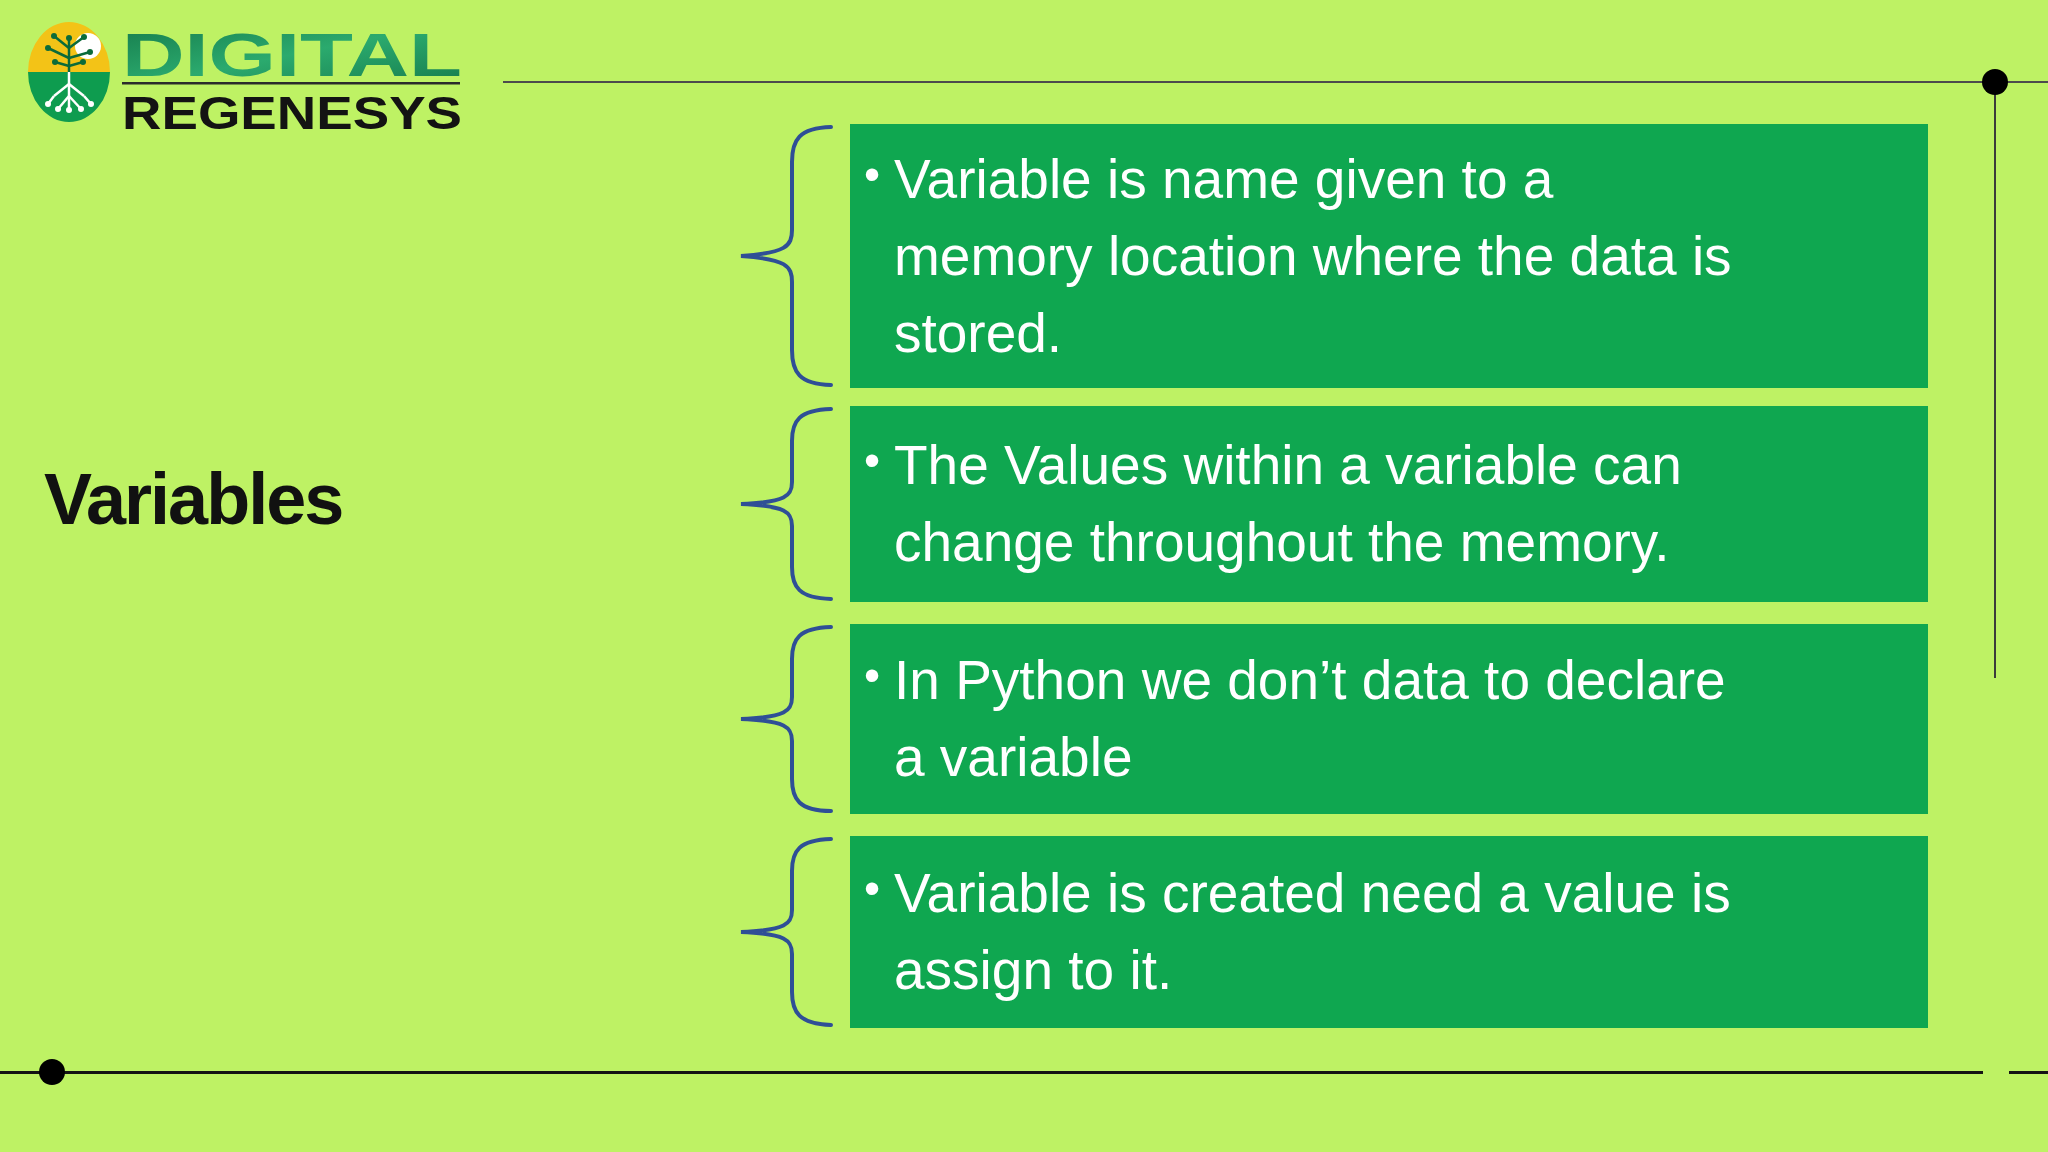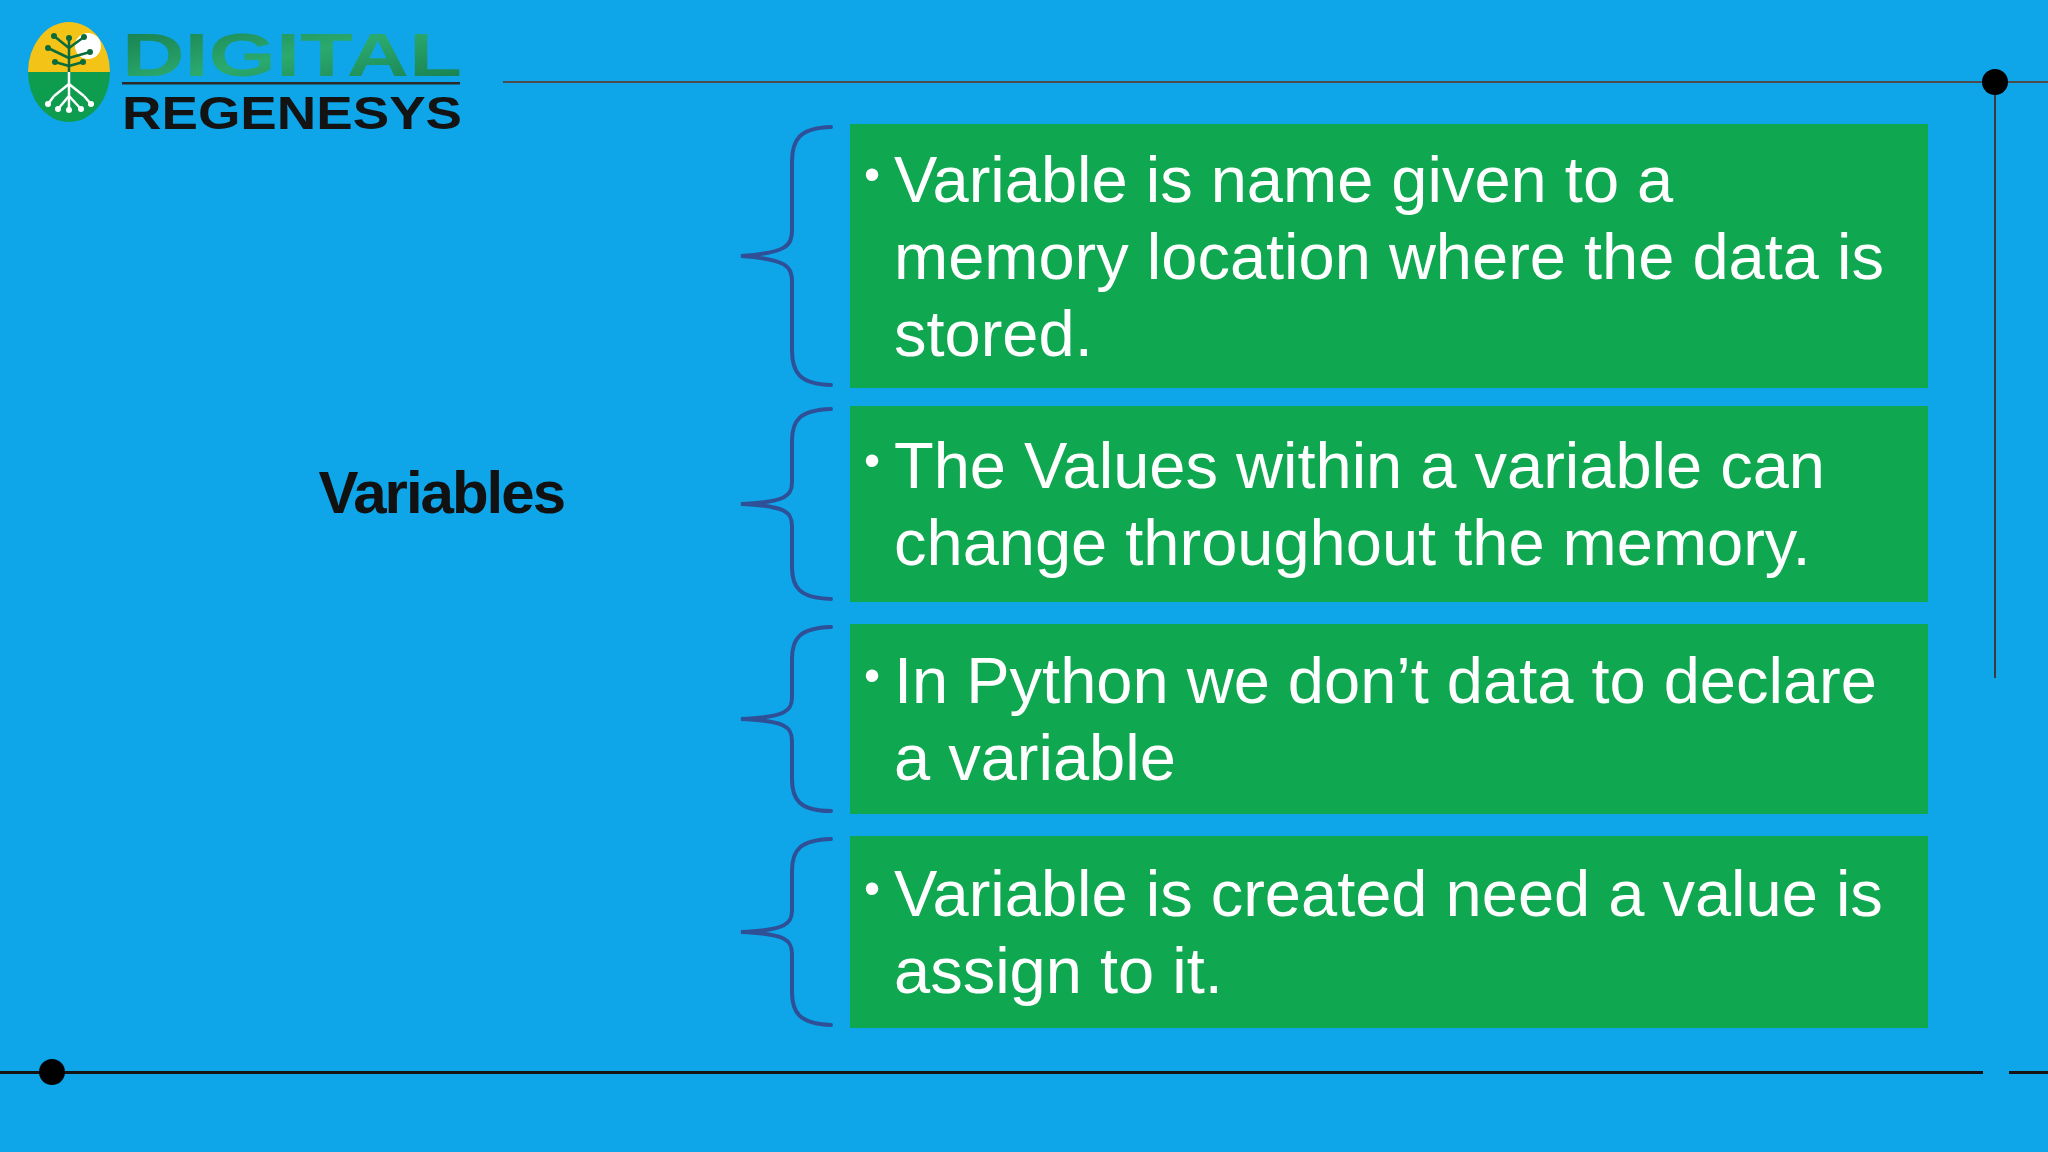--- a/index.html
+++ b/index.html
@@ -1,41 +1,40 @@
 <!DOCTYPE html>
 <html style="--accent_green: #0FA750; --brace_blue: #2F4F96; --emblem_yellow: #F3C317; --emblem_green: #0E9C4F; --logo_green_dark: #157A4B; --logo_green_light: #2BAA6E; --ink_black: #141414; --line_gray: #4C4C4C;"><head>
 <meta charset="utf-8">
 <style>
   html,body{margin:0;padding:0;background:#ffffff;}
   #slide{
     position:relative;
     width:2048px;height:1152px;
-    background:#0ea5e9;
+    background:#bef264;
     overflow:hidden;
     font-family:"Liberation Sans", sans-serif;
   }
   
   .hline,.vline{position:absolute;background:var(--line_gray,#4c4c4c);}
   #top-line{left:503px;top:81px;width:1545px;height:2px;}
   #right-vline{left:1994px;top:82px;width:2px;height:596px;background:#3b3b3b;}
   #bottom-line-a{left:0;top:1071px;width:1983px;height:3px;background:var(--ink_black,#141414);}
   #bottom-line-b{left:2009px;top:1071px;width:39px;height:3px;background:var(--ink_black,#141414);}
   .dot{position:absolute;width:26px;height:26px;border-radius:50%;background:#000;}
   #dot-top-right{left:1982px;top:69px;}
   #dot-bottom-left{left:39px;top:1059px;}
 
   
   #logo{position:absolute;left:24px;top:12px;width:445px;height:125px;}
 
   
   #page-title{
     position:absolute;left:44px;top:458px;width:520px;
-    font-size:60px;font-weight:bold;letter-spacing:-2px;
+    font-size:72px;font-weight:bold;letter-spacing:-2px;
     color:#111111;
-    text-align:right;
   }
 
   
   #points{position:absolute;left:735px;top:124px;width:1193px;height:904px;}
   .row{position:absolute;left:0;width:1193px;}
   .row.r0{top:0;height:264px;}
   .row.r1{top:282px;height:196px;}
   .row.r2{top:500px;height:190px;}
   .row.r3{top:712px;height:192px;}
   .brace{position:absolute;left:0;top:0;width:100px;height:100%;}
@@ -47,21 +46,21 @@
     box-sizing:border-box;padding:6px 20px 6px 14px;
   }
   .point{display:flex;align-items:flex-start;}
   .bullet{
     flex:0 0 auto;width:30px;margin-top:2px;
     color:#ffffff;font-size:46px;line-height:77px;
     position:relative;top:-7px;
   }
   .ptext{
     flex:1 1 auto;
-    color:#ffffff;font-size:65px;line-height:77px;
+    color:#ffffff;font-size:55px;line-height:77px;
     white-space:pre-line;
   }
 </style>
 </head>
 <body>
 
 <div id="slide">
 
   <svg id="logo" viewBox="0 0 445 125" xmlns="http://www.w3.org/2000/svg">
     <defs>

